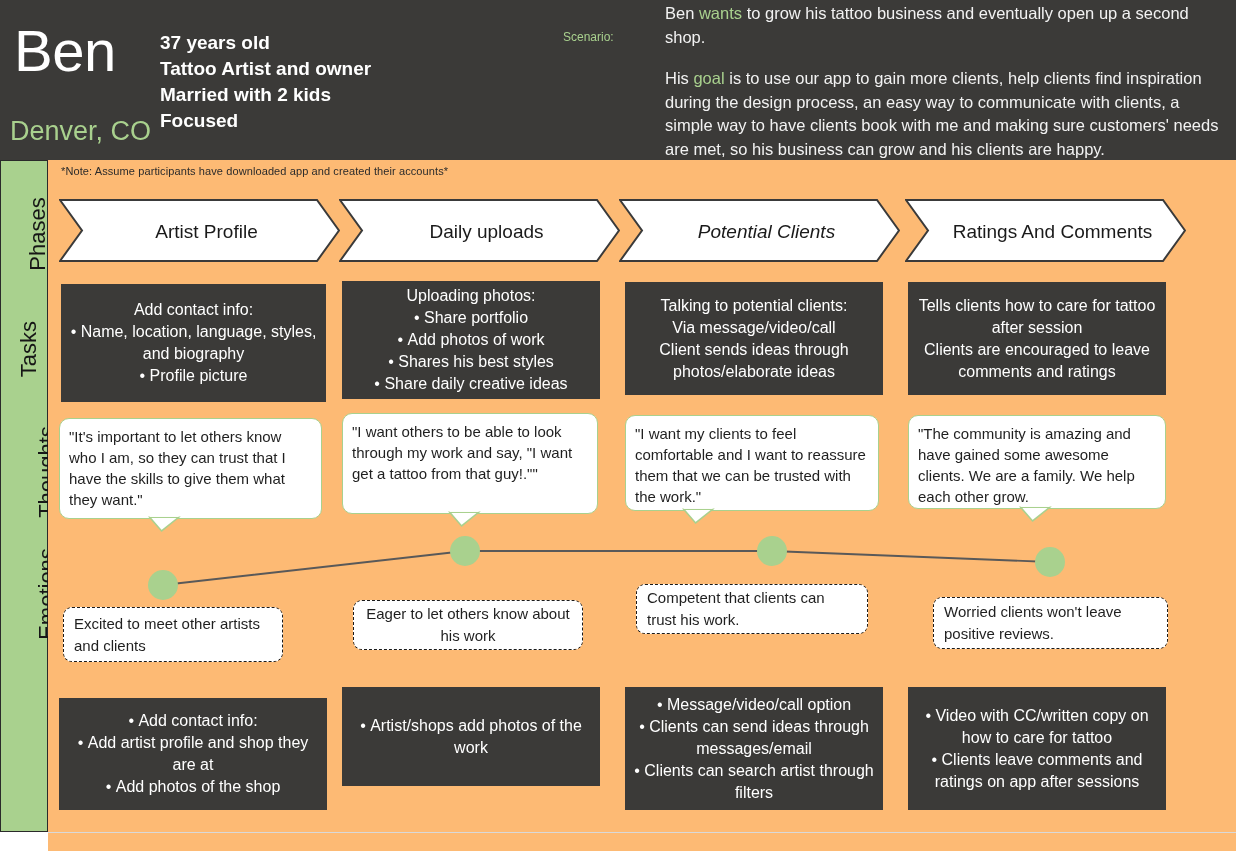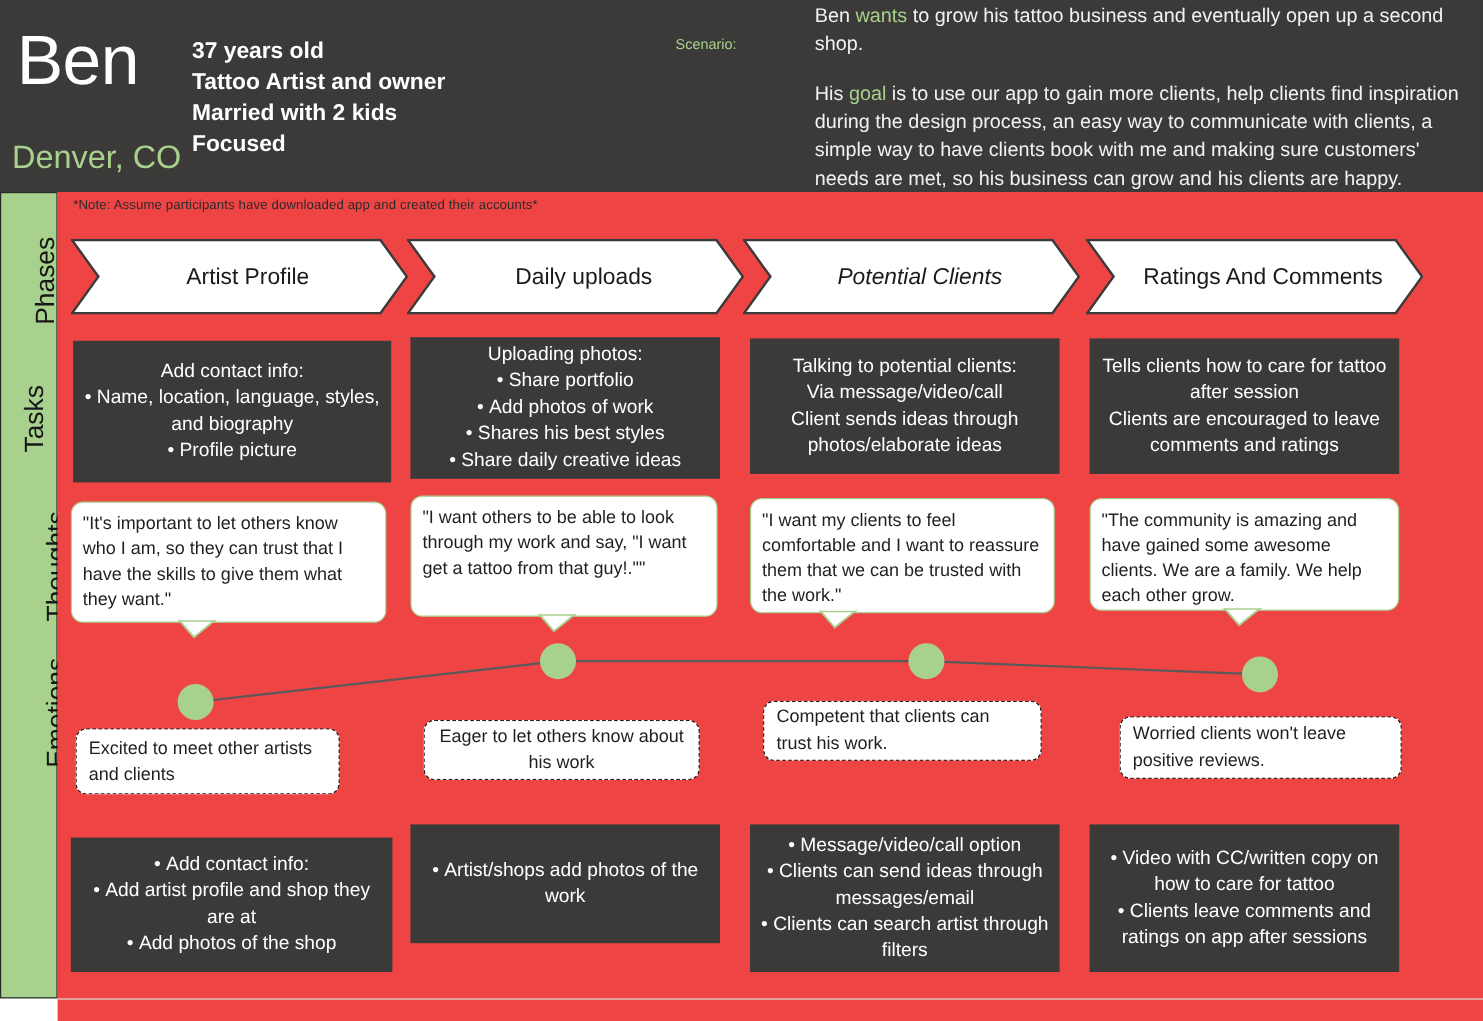--- a/index.html
+++ b/index.html
@@ -59,21 +59,21 @@
     color: #a9d18e;
   }
   .scenario-body {
     position: absolute;
     left: 665px; top: 2px;
     width: 562px;
     font-size: 16.5px;
     line-height: 23.5px;
     color: #f2f2f2;
   }
-  .scenario-body p { margin: 0 0 18px 14px; }
+  .scenario-body p { margin: 0 0 18px 0; }
   .hl { color: #a9d18e; }
 
   
   .sidebar {
     position: absolute;
     left: 0; top: 160px;
     width: 48px;
     height: 672px;
     background: #a9d18e;
     border: 1px solid #2a2a2a;
@@ -93,21 +93,21 @@
     display: inline-block;
     transform: rotate(-90deg);
   }
 
   
   .board {
     position: absolute;
     left: 48px; top: 160px;
     width: 1188px;
     height: 691px;
-    background: #ef4444;
+    background: #fdba74;
   }
   .note {
     position: absolute;
     left: 13px; top: 5px;
     font-size: 11px;
     color: #2b2b2b;
     letter-spacing: 0.1px;
   }
 
   

